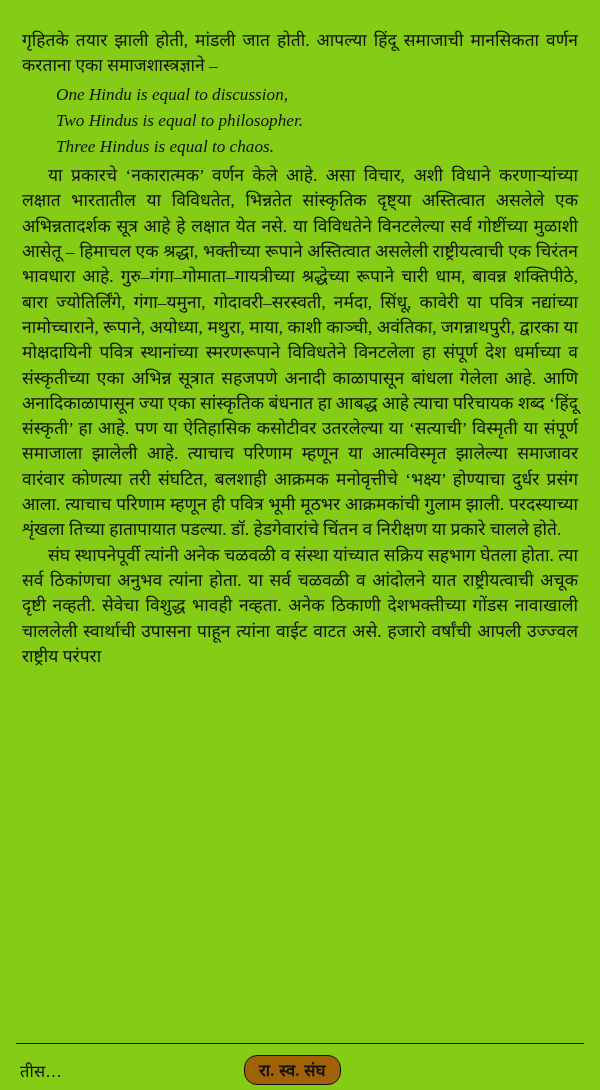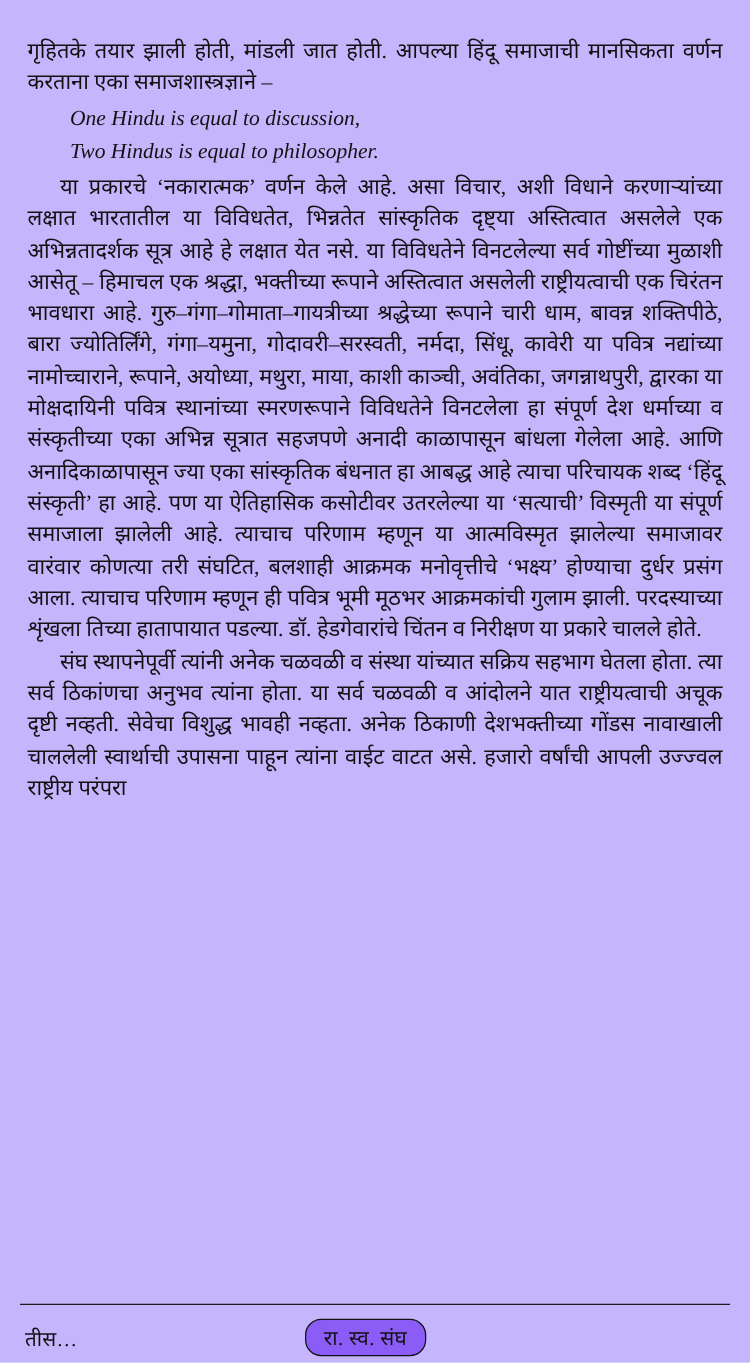--- a/index.html
+++ b/index.html
@@ -15,21 +15,21 @@
     position: relative;
     overflow: hidden;
   }
   .page {
     position: absolute;
     left: 0; top: 0;
     width: 600px;
     height: 1090px;
     box-sizing: border-box;
     padding: 28px 22px 0 22px;
-    background: #c4b5fd;
+    background: #84cc16;
   }
   .body-text {
     font-size: 17.4px;
     line-height: 1.455;
     text-align: justify;
     text-justify: inter-word;
   }
   .para {
     margin: 0;
     text-align: justify;
@@ -71,39 +71,40 @@
     letter-spacing: 0.2px;
   }
   .stamp {
     position: absolute;
     left: 244px;
     top: 12px;
     border: 1.6px solid #111111;
     border-radius: 13px;
     padding: 2px 14px 3px 14px;
     font-size: 16.5px;
-    font-weight: normal;
+    font-weight: bold;
     letter-spacing: 0.3px;
-    background: #8b5cf6;
+    background: #a16207;
   }
   .devanagari {
     font-family: "Liberation Serif", "DejaVu Serif", serif;
   }
 </style>
 </head>
 <body>
 
 <div class="page">
   <div class="body-text">
 
     <p class="para devanagari">गृहितके तयार झाली होती, मांडली जात होती. आपल्या हिंदू समाजाची मानसिकता वर्णन करताना एका समाजशास्त्रज्ञाने –</p>
 
     <div class="quote-block">
       <div class="quote-line">One Hindu is equal to discussion,</div>
       <div class="quote-line">Two Hindus is equal to philosopher.</div>
+      <div class="quote-line">Three Hindus is equal to chaos.</div>
     </div>
 
     <p class="para indent devanagari">या प्रकारचे ‘नकारात्मक’ वर्णन केले आहे. असा विचार, अशी विधाने करणाऱ्यांच्या लक्षात भारतातील या विविधतेत, भिन्नतेत सांस्कृतिक दृष्ट्या अस्तित्वात असलेले एक अभिन्नतादर्शक सूत्र आहे हे लक्षात येत नसे. या विविधतेने विनटलेल्या सर्व गोष्टींच्या मुळाशी आसेतू – हिमाचल एक श्रद्धा, भक्तीच्या रूपाने अस्तित्वात असलेली राष्ट्रीयत्वाची एक चिरंतन भावधारा आहे. गुरु–गंगा–गोमाता–गायत्रीच्या श्रद्धेच्या रूपाने चारी धाम, बावन्न शक्तिपीठे, बारा ज्योतिर्लिंगे, गंगा–यमुना, गोदावरी–सरस्वती, नर्मदा, सिंधू, कावेरी या पवित्र नद्यांच्या नामोच्चाराने, रूपाने, अयोध्या, मथुरा, माया, काशी काञ्ची, अवंतिका, जगन्नाथपुरी, द्वारका या मोक्षदायिनी पवित्र स्थानांच्या स्मरणरूपाने विविधतेने विनटलेला हा संपूर्ण देश धर्माच्या व संस्कृतीच्या एका अभिन्न सूत्रात सहजपणे अनादी काळापासून बांधला गेलेला आहे. आणि अनादिकाळापासून ज्या एका सांस्कृतिक बंधनात हा आबद्ध आहे त्याचा परिचायक शब्द ‘हिंदू संस्कृती’ हा आहे. पण या ऐतिहासिक कसोटीवर उतरलेल्या या ‘सत्याची’ विस्मृती या संपूर्ण समाजाला झालेली आहे. त्याचाच परिणाम म्हणून या आत्मविस्मृत झालेल्या समाजावर वारंवार कोणत्या तरी संघटित, बलशाही आक्रमक मनोवृत्तीचे ‘भक्ष्य’ होण्याचा दुर्धर प्रसंग आला. त्याचाच परिणाम म्हणून ही पवित्र भूमी मूठभर आक्रमकांची गुलाम झाली. परदस्याच्या शृंखला तिच्या हातापायात पडल्या. डॉ. हेडगेवारांचे चिंतन व निरीक्षण या प्रकारे चालले होते.</p>
 
     <p class="para indent devanagari">संघ स्थापनेपूर्वी त्यांनी अनेक चळवळी व संस्था यांच्यात सक्रिय सहभाग घेतला होता. त्या सर्व ठिकांणचा अनुभव त्यांना होता. या सर्व चळवळी व आंदोलने यात राष्ट्रीयत्वाची अचूक दृष्टी नव्हती. सेवेचा विशुद्ध भावही नव्हता. अनेक ठिकाणी देशभक्तीच्या गोंडस नावाखाली चाललेली स्वार्थाची उपासना पाहून त्यांना वाईट वाटत असे. हजारो वर्षांची आपली उज्ज्वल राष्ट्रीय परंपरा</p>
 
   </div>
 </div>
 
 <div class="footer">

